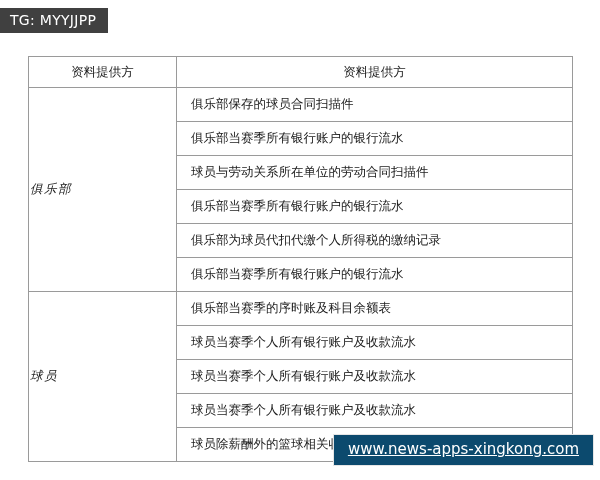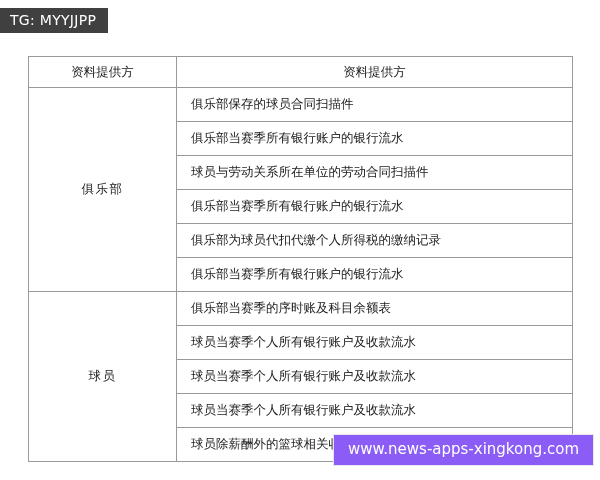--- a/index.html
+++ b/index.html
@@ -27,27 +27,28 @@
     padding: 5px 12px 6px 10px;
     line-height: 1;
     white-space: nowrap;
   }
 
   
   .site-badge {
     position: absolute;
     right: 6px;
     bottom: 14px;
-    background: #8b5cf6;
+    background: #0c4a6e;
     color: #ffffff;
     font-size: 15px;
     padding: 7px 14px 8px 14px;
     line-height: 1;
     white-space: nowrap;
     border: 1px solid #e6e6e6;
+    text-decoration: underline;
   }
 
   
   .table-wrap {
     position: absolute;
     left: 28px;
     top: 56px;
     width: 544px;
   }
   table.doc {
@@ -65,23 +66,24 @@
   }
   table.doc th {
     text-align: center;
     height: 28px;
     vertical-align: middle;
   }
   col.c1 { width: 148px; }
   col.c2 { width: 396px; }
 
   td.provider {
-    text-align: center;
+    text-align: left;
     vertical-align: middle;
     letter-spacing: 1.5px;
+    font-style: italic;
   }
   td.item {
     text-align: left;
     padding-left: 14px;
     height: 31px;
     vertical-align: middle;
   }
   .group-sep > td {
     border-top: 2px solid #6f6f6f;
   }

